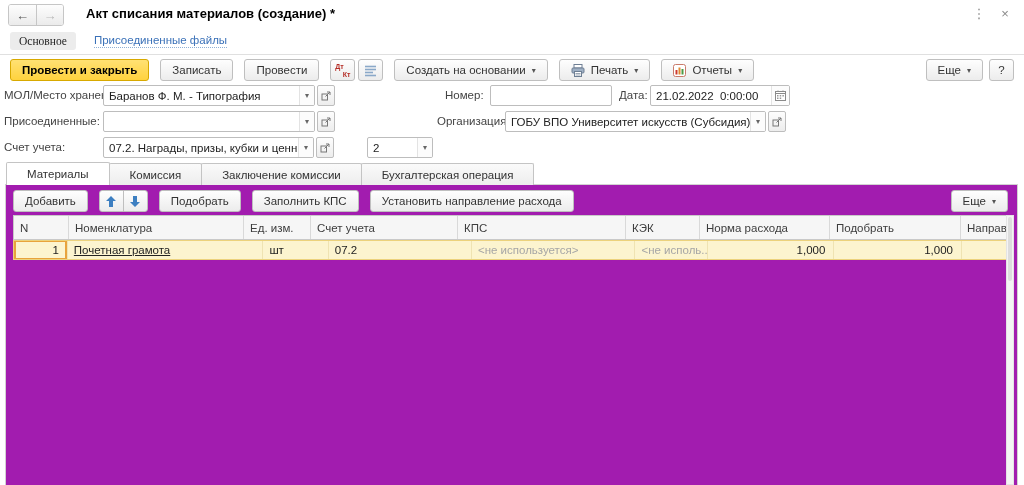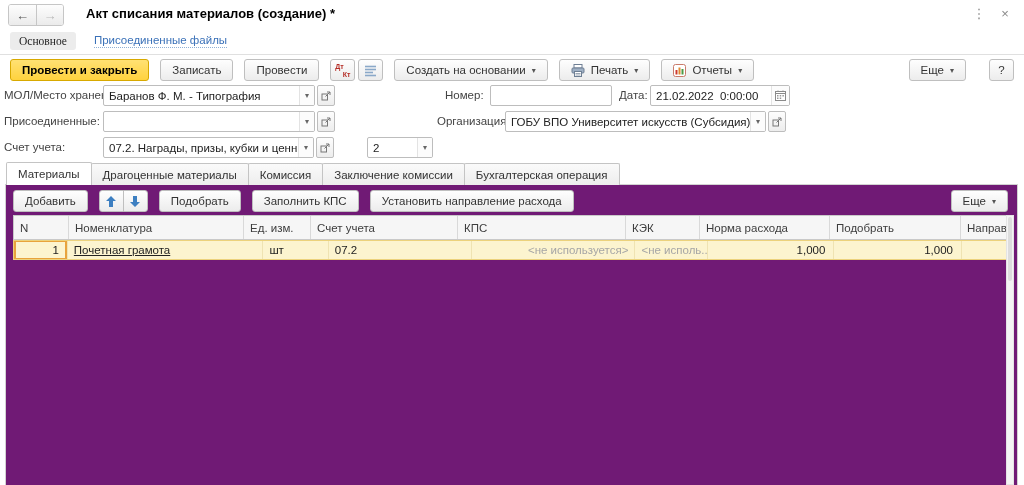--- a/index.html
+++ b/index.html
@@ -25,43 +25,43 @@
   .hsep { position:absolute; top:54px; left:0; right:0; border-top:1px solid #e0e0e0; }
   
   .toolbar { position:absolute; top:59px; left:10px; right:10px; display:flex; gap:11px; align-items:center; }
   .btn { display:inline-flex; align-items:center; justify-content:center; height:22px; padding:0 11px;
     background:linear-gradient(#fefefe,#ececec); border:1px solid #bfbfbf; border-radius:3px;
     color:#333; white-space:nowrap; cursor:pointer; }
   .btn .dd { margin-left:6px; font-size:8px; color:#555; }
   .btn-primary { background:linear-gradient(#ffe173,#ffd23e); border-color:#d8a900; font-weight:bold; color:#000; }
   .icon-btn { width:25px; padding:0; }
   .icon-pair { display:flex; gap:3px; }
-  .right-group { margin-left:auto; display:flex; gap:23px; }
+  .right-group { margin-left:auto; display:flex; gap:6px; }
   .dtkt { position:relative; width:15px; height:15px; font-size:7px; font-weight:bold; color:#b42b24; line-height:1; }
   .dtkt .dt { position:absolute; left:0; top:0; }
   .dtkt .kt { position:absolute; right:0; bottom:0; }
   
   .form-row { position:absolute; left:0; right:0; height:21px; }
   .lbl { position:absolute; top:4px; color:#444; white-space:nowrap; }
   .fld { position:absolute; top:0; height:21px; border:1px solid #bdbdbd; border-radius:2px;
     background:#fff; display:flex; align-items:center; overflow:hidden; cursor:text; }
   .fld .txt { padding:0 5px; flex:1; white-space:pre; overflow:hidden; }
   .fld .dd-in { width:15px; align-self:stretch; display:flex; align-items:center; justify-content:center;
     font-size:8px; color:#666; border-left:1px solid #e3e3e3; background:#fcfcfc; cursor:pointer; }
   .sq-btn { position:absolute; top:0; width:18px; height:21px; border:1px solid #bdbdbd; border-radius:2px;
     background:linear-gradient(#fdfdfd,#ededed); display:flex; align-items:center; justify-content:center; cursor:pointer; }
   
   .doc-tabs { position:absolute; top:162px; left:6px; right:7px; height:23px; display:flex; align-items:flex-end; z-index:2; }
-  .doc-tab { height:22px; padding:0 11px; display:flex; align-items:center; white-space:nowrap;
+  .doc-tab { height:22px; padding:0 20px; display:flex; align-items:center; white-space:nowrap;
     border:1px solid #c4c4c4; border-bottom:none; background:linear-gradient(#fafafa,#ededed);
     color:#333; cursor:pointer; margin-right:-1px; border-radius:2px 2px 0 0; }
   .doc-tab.active { height:23px; background:#fff; z-index:3; }
   
   .pane { position:absolute; top:184px; left:5px; right:6px; bottom:0;
-    border:1px solid #d2d2d2; border-bottom:none; background:#701a75; }
+    border:1px solid #d2d2d2; border-bottom:none; background:#a21caf; }
   .grid-toolbar { position:absolute; top:5px; left:7px; right:9px; display:flex; gap:11px; align-items:center; }
   .move-group { display:flex; }
   .move-group .btn { width:25px; padding:0; }
   .move-group .btn + .btn { margin-left:-1px; border-top-left-radius:0; border-bottom-left-radius:0; }
   .move-group .btn:first-child { border-top-right-radius:0; border-bottom-right-radius:0; }
   
   .grid { position:absolute; top:30px; left:7px; width:994px; }
   .g-row { display:flex; }
   .g-h { background:#f6f6f6; border-top:1px solid #c9c9c9; border-bottom:1px solid #c9c9c9; }
   .g-h .cell { padding:6px 6px 5px; color:#3d3d3d; border-right:1px solid #d9d9d9; overflow:hidden; white-space:nowrap; }
@@ -260,21 +260,20 @@
   </div>
   <span class="lbl" style="left:339px;margin-left:38px;">КФО:</span>
   <div class="fld" style="left:367px; width:66px;">
     <span class="txt">2</span>
     <span class="dd-in">▾</span>
   </div>
 </div>
 
 <div class="doc-tabs">
   <div class="doc-tab active">Материалы</div>
-  <div class="doc-tab">Драгоценные материалы</div>
   <div class="doc-tab">Комиссия</div>
   <div class="doc-tab">Заключение комиссии</div>
   <div class="doc-tab">Бухгалтерская операция</div>
 </div>
 
 <div class="pane">
 
   <div class="grid-toolbar">
     <div class="btn">
         <span>Добавить</span>
@@ -322,21 +321,21 @@
       <div class="cell" style="width:74px;">КЭК</div>
       <div class="cell" style="width:130px;">Норма расхода</div>
       <div class="cell" style="width:131px;">Подобрать</div>
       <div class="cell" style="width:46px; border-right:none;">Направл</div>
     </div>
     <div class="g-row g-d selected">
       <div class="cell num focus" style="width:56px;">1</div>
       <div class="cell" style="width:201px;text-decoration:underline;">Почетная грамота</div>
       <div class="cell" style="width:67px;">шт</div>
       <div class="cell" style="width:147px;">07.2</div>
-      <div class="cell muted" style="width:168px;text-align:right;">&lt;не используется&gt;</div>
+      <div class="cell muted" style="width:168px;">&lt;не используется&gt;</div>
       <div class="cell muted" style="width:74px;">&lt;не исполь...</div>
       <div class="cell num" style="width:130px;">1,000</div>
       <div class="cell num" style="width:131px;">1,000</div>
       <div class="cell" style="width:46px; border-right:none;"></div>
     </div>
   </div>
 
   <div class="vscroll">
     <div class="vthumb"></div>
   </div>

